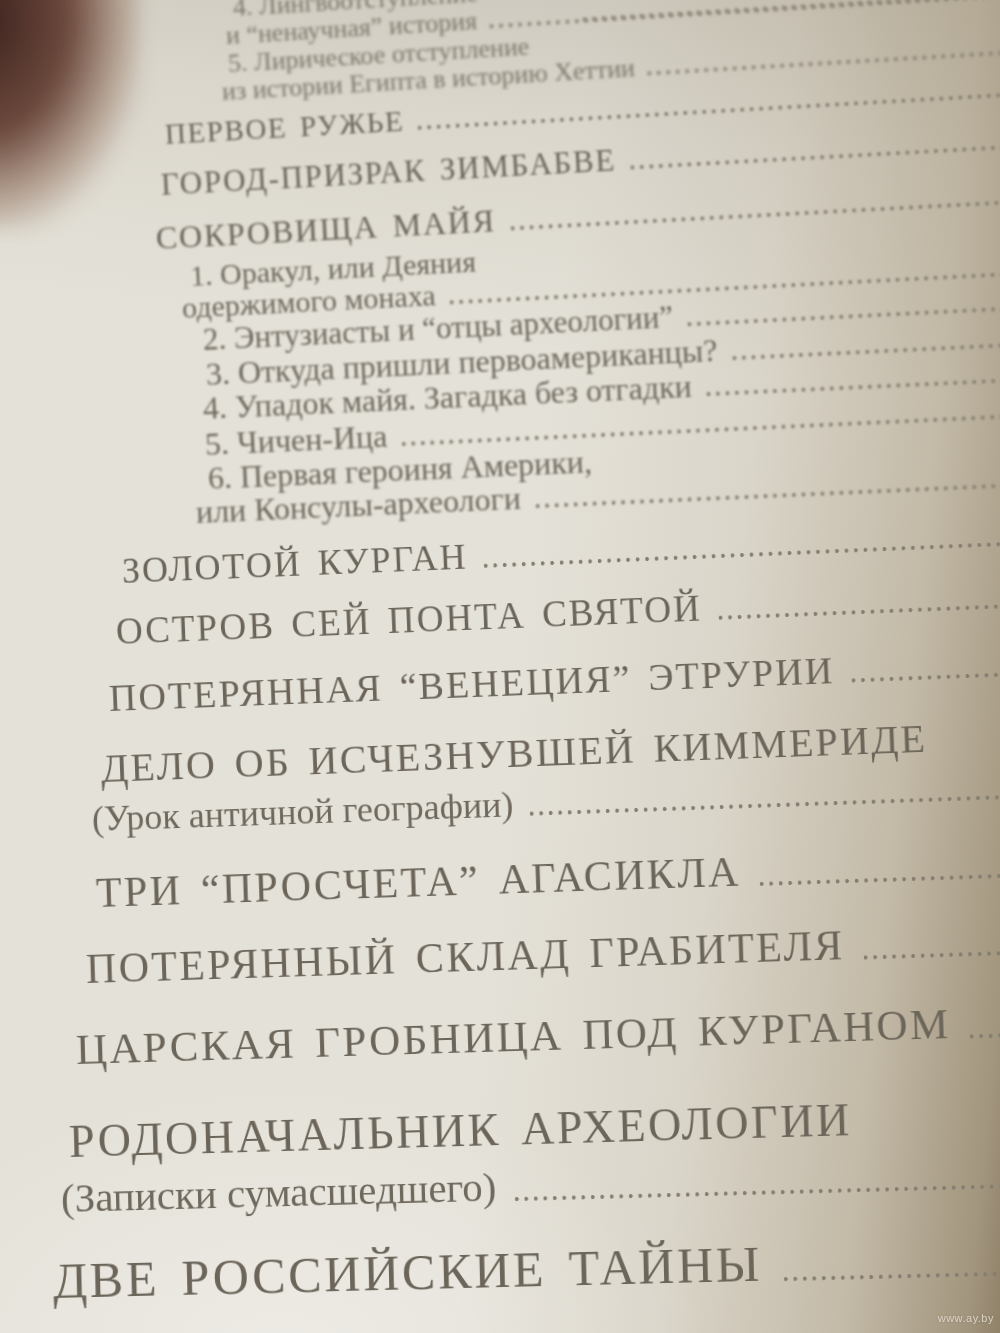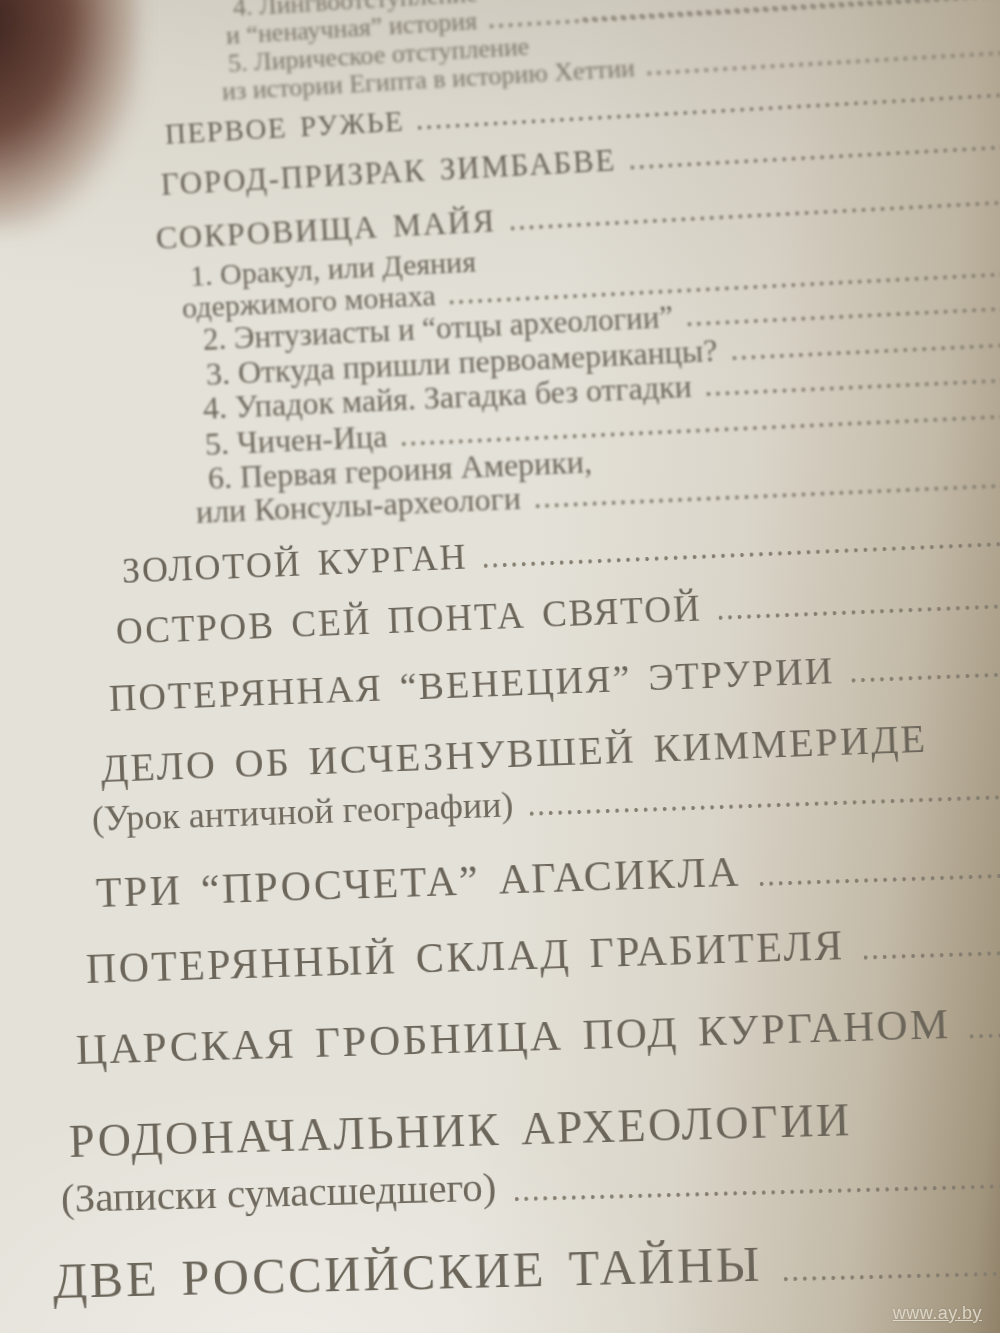--- a/index.html
+++ b/index.html
@@ -51,26 +51,25 @@
     background-image: radial-gradient(circle at 3.5px 4px, var(--dotc, #847d6f) 1.7px, rgba(0,0,0,0) 2.1px);
     background-size: 9.5px 8px; background-repeat: repeat-x;
   }
   
   .b2  { filter: blur(1.7px); color: #7c7669; }
   .b1  { filter: blur(1.15px); color: #767063; }
   .b07 { filter: blur(0.85px); }
   .b05 { filter: blur(0.65px); }
   .b03 { filter: blur(0.5px); }
   .watermark {
-    position: absolute; right: 18px; bottom: 9px;
+    position: absolute; right: 6px; bottom: 9px;
     font-family: "Liberation Sans", "DejaVu Sans", sans-serif;
-    font-size: 18px; letter-spacing: 0.5px;
+    font-size: 11px; letter-spacing: 0.5px;
     color: rgba(238,233,220,0.78);
     text-shadow: 0 0 2px rgba(110,98,76,0.45);
-    text-decoration: underline;
   }
 </style>
 </head>
 <body>
 
 <div class="photo">
 
   <div class="shade shade-top"></div>
   <div class="shade shade-right"></div>
   <div class="shade shade-bottom"></div>

